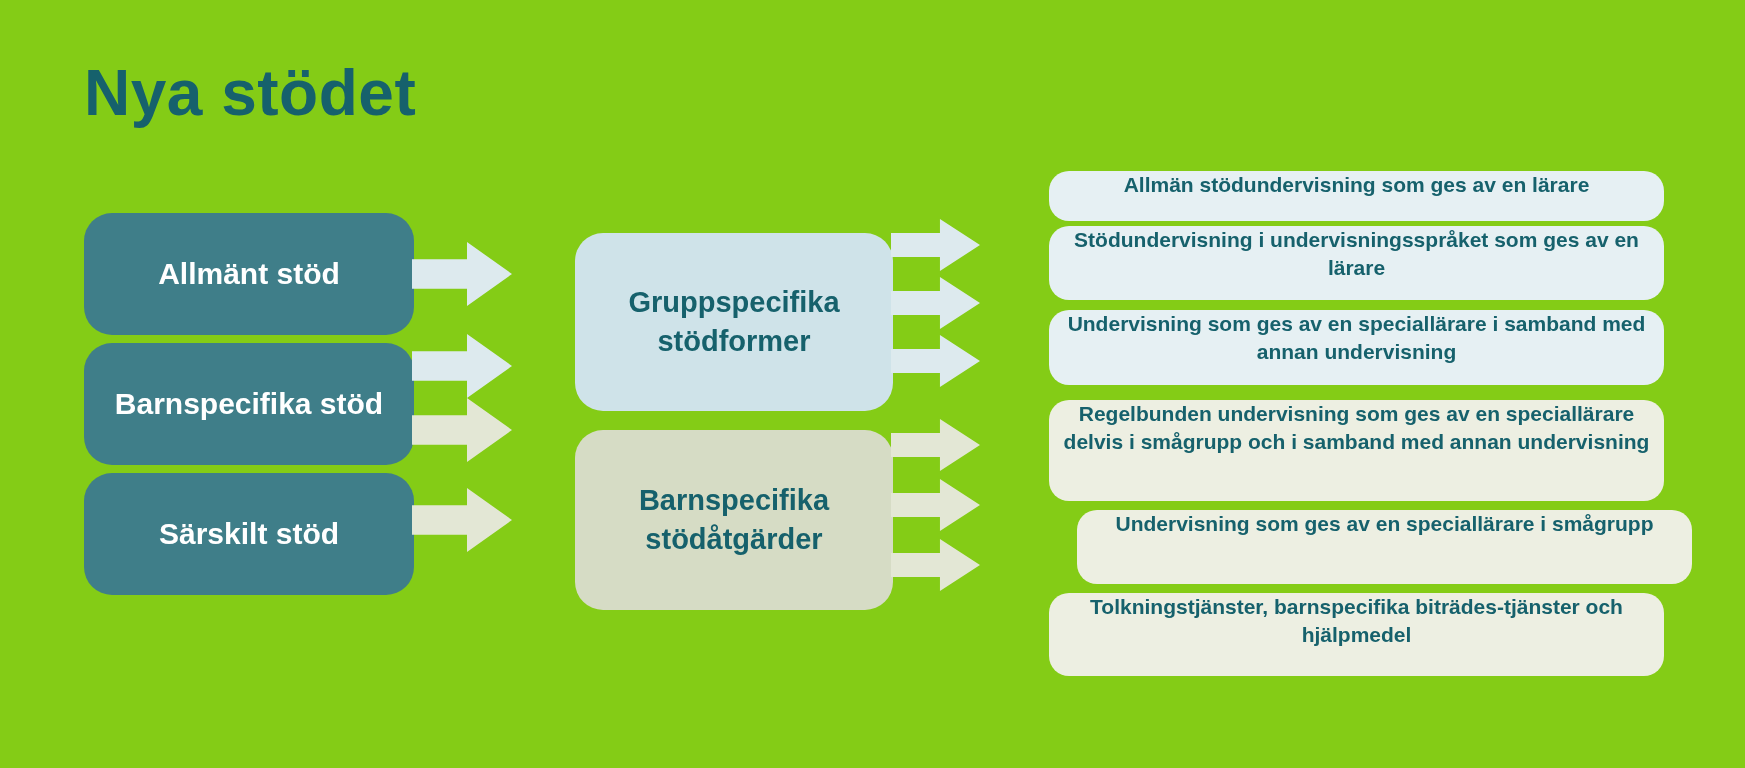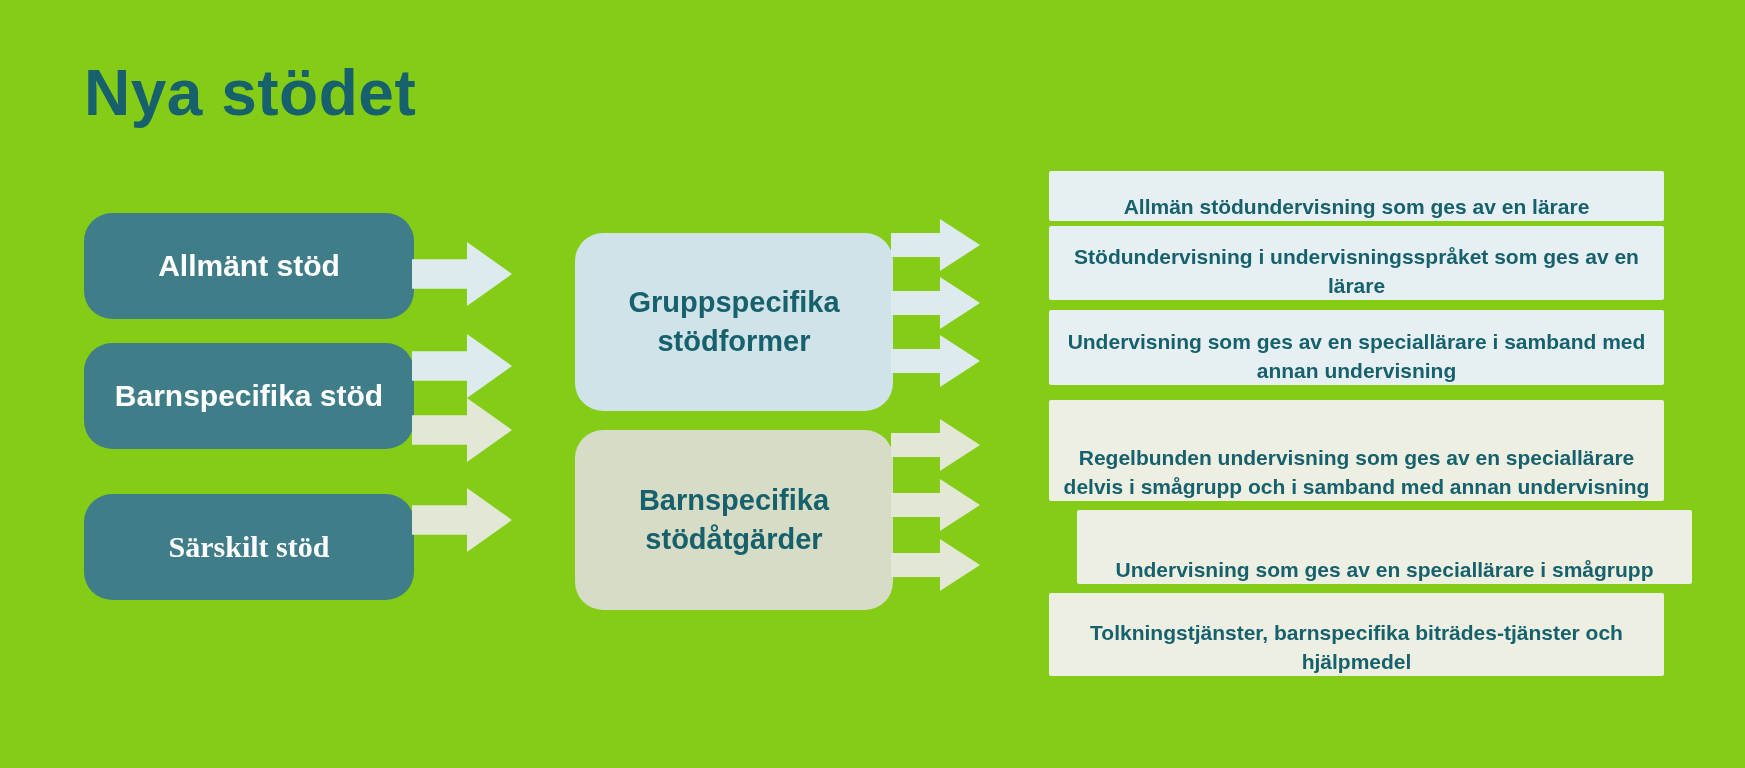--- a/index.html
+++ b/index.html
@@ -30,21 +30,21 @@
     font-size:64px;
     font-weight:800;
     letter-spacing:0.5px;
     color:var(--dark-teal);
     line-height:1.1;
   }
   .box-left{
     position:absolute;
     left:84px;
     width:330px;
-    height:106px;
+    height:122px;
     background:var(--teal);
     border-radius:28px;
     color:#ffffff;
     font-weight:bold;
     font-size:30px;
     display:flex;
     align-items:center;
     justify-content:center;
     text-align:center;
     padding:0 10px;
@@ -64,27 +64,27 @@
     text-align:center;
     padding:16px 18px;
     margin-top:20px;
   }
   .box-mid.blue{background:var(--mid-blue);}
   .box-mid.green{background:var(--mid-green);}
   .box-right{
     position:absolute;
     left:1049px;
     width:615px;
-    border-radius:2px;
+    border-radius:20px;
     color:var(--dark-teal);
     font-weight:bold;
     font-size:21px;
     line-height:1.35;
     display:flex;
-    align-items:flex-end;
+    align-items:flex-start;
     justify-content:center;
     text-align:center;
     padding:0 12px;
   }
   .box-right.blue{background:var(--item-blue);}
   .box-right.green{background:var(--item-green);}
   .arrow{
     position:absolute;
     clip-path:polygon(0% 27%, 55% 27%, 55% 0%, 100% 50%, 55% 100%, 55% 73%, 0% 73%);
   }
@@ -99,21 +99,21 @@
 <div class="canvas">
 
   <h1 class="title">Nya stödet</h1>
 
   <div class="box-left" style="top:213px;">
     <span>Allmänt stöd</span>
   </div>
   <div class="box-left" style="top:343px;">
     <span>Barnspecifika stöd</span>
   </div>
-  <div class="box-left" style="top:494px;font-family:Liberation Serif, serif;">
+  <div class="box-left" style="top:473px;">
     <span>Särskilt stöd</span>
   </div>
 
   <div class="arrow big blue" style="top:242px;"></div>
   <div class="arrow big blue" style="top:334px;"></div>
   <div class="arrow big green" style="top:398px;"></div>
   <div class="arrow big green" style="top:488px;"></div>
 
   <div class="box-mid blue" style="top:213px;height:178px;">
     <span>Gruppspecifika stödformer</span>

